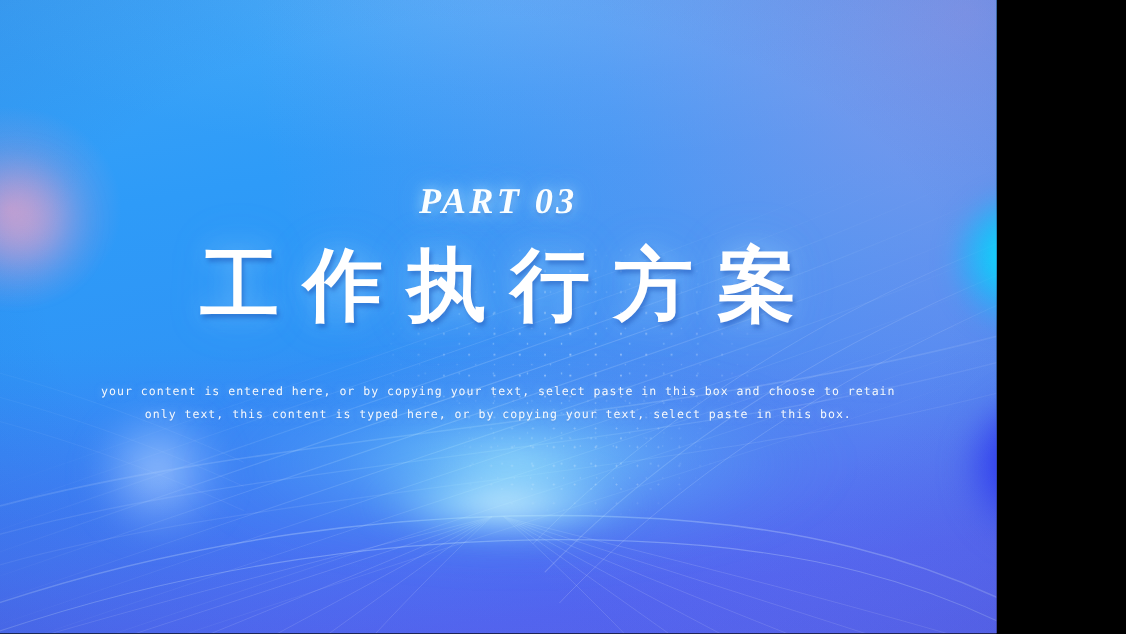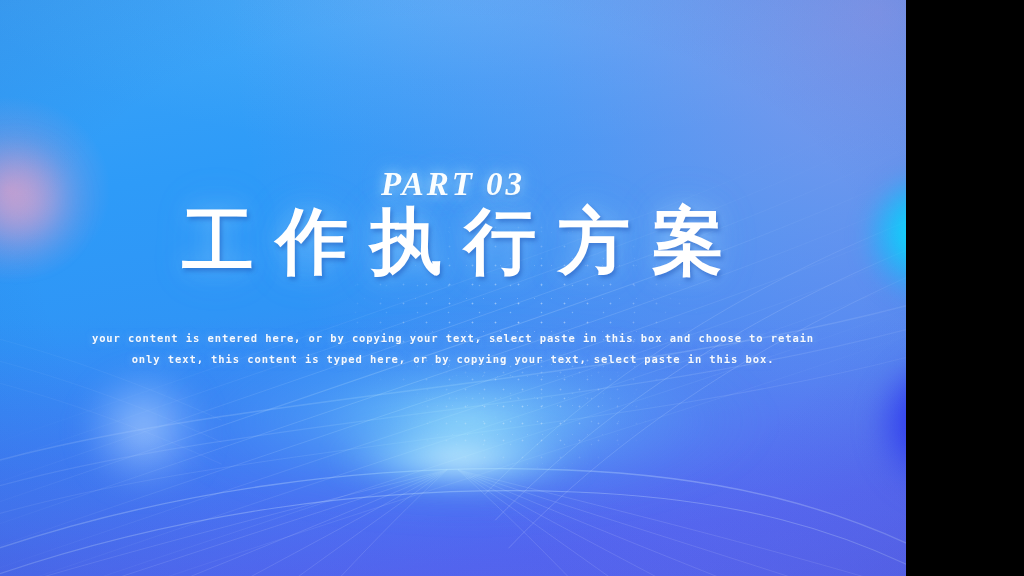--- a/index.html
+++ b/index.html
@@ -154,39 +154,39 @@
     font-size: 33px;
     letter-spacing: 3px;
     color: #fbfeff;
     text-shadow: 0 0 12px rgba(190,235,255,0.75),
                  0 0 26px rgba(150,215,255,0.45),
                  0 2px 3px rgba(30,80,180,0.30);
     line-height: 1;
   }
 
   .main-title {
-    margin-top: 4px;
+    margin-top: 22px;
     font-family: "Liberation Serif", "DejaVu Serif", serif;
     font-weight: 700;
     font-size: 72px;
     letter-spacing: 22px;
     text-indent: 22px;
     color: #ffffff;
     line-height: 1.04;
     text-shadow: 2px 3px 4px rgba(26,78,178,0.45),
                  0 0 22px rgba(175,225,255,0.40),
                  0 0 46px rgba(150,210,255,0.22);
     white-space: nowrap;
   }
 
   .body-text {
     margin-top: 22px;
     font-family: "DejaVu Sans Mono", "Liberation Mono", monospace;
     font-size: 10.5px;
-    font-weight: 700;
+    font-weight: 400;
     letter-spacing: 0.9px;
     color: rgba(255,255,255,0.95);
     line-height: 2.0;
     text-shadow: 0 0 7px rgba(160,215,255,0.55), 0 1px 2px rgba(30,80,180,0.25);
   }
   .body-text .line { display: block; }
 </style>
 </head>
 <body>
 

